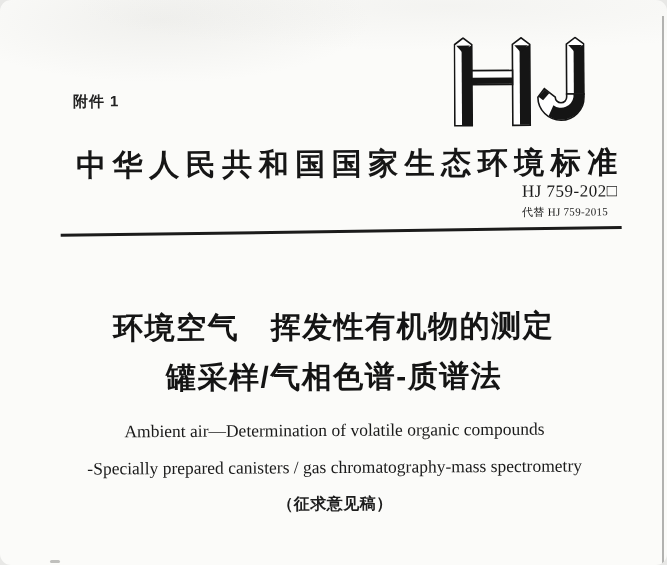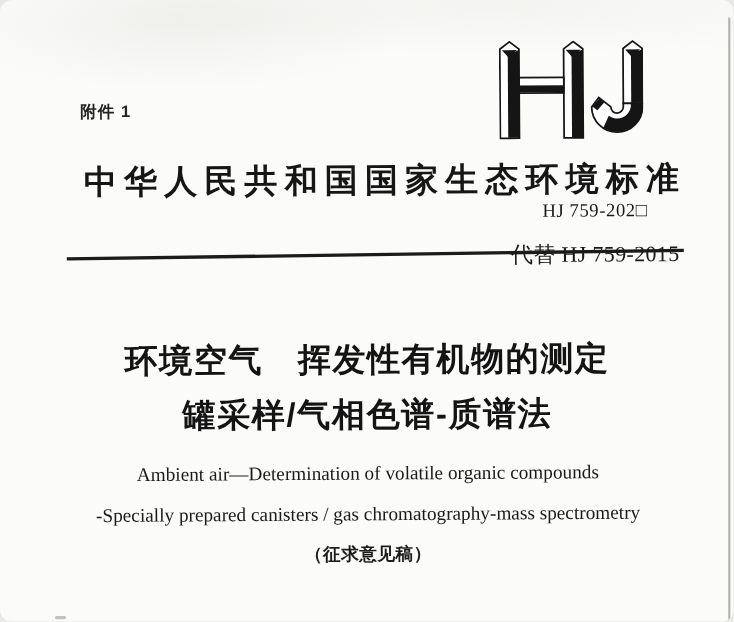--- a/index.html
+++ b/index.html
@@ -55,33 +55,33 @@
     font-weight: bold;
     letter-spacing: 6.5px;
     white-space: nowrap;
     color: #161616;
   }
 
   .std-number-block {
     position: absolute;
     right: 49px;
     top: 183px;
-    text-align: center;
+    text-align: left;
     font-family: "Liberation Serif", serif;
     color: #1a1a1a;
   }
   .std-number {
     font-size: 17px;
     letter-spacing: 0.5px;
     line-height: 1.15;
   }
   .replaces-note {
-    font-size: 20px;
+    font-size: 11px;
     letter-spacing: 0.3px;
-    margin-top: 16px;
+    margin-top: 3px;
   }
 
   .header-rule {
     position: absolute;
     left: 61px;
     top: 230px;
     width: 561px;
     height: 2.5px;
     background: #1b1b1b;
     transform: rotate(-0.45deg);

